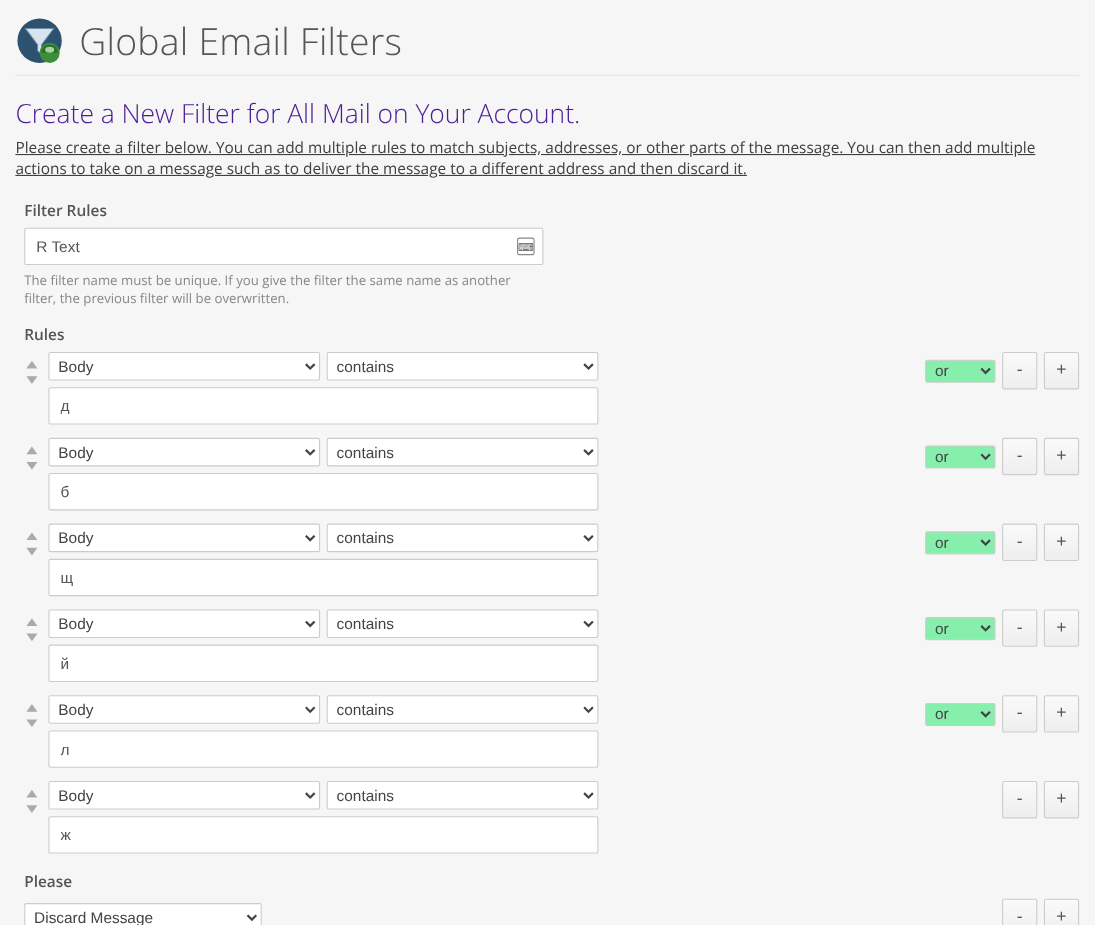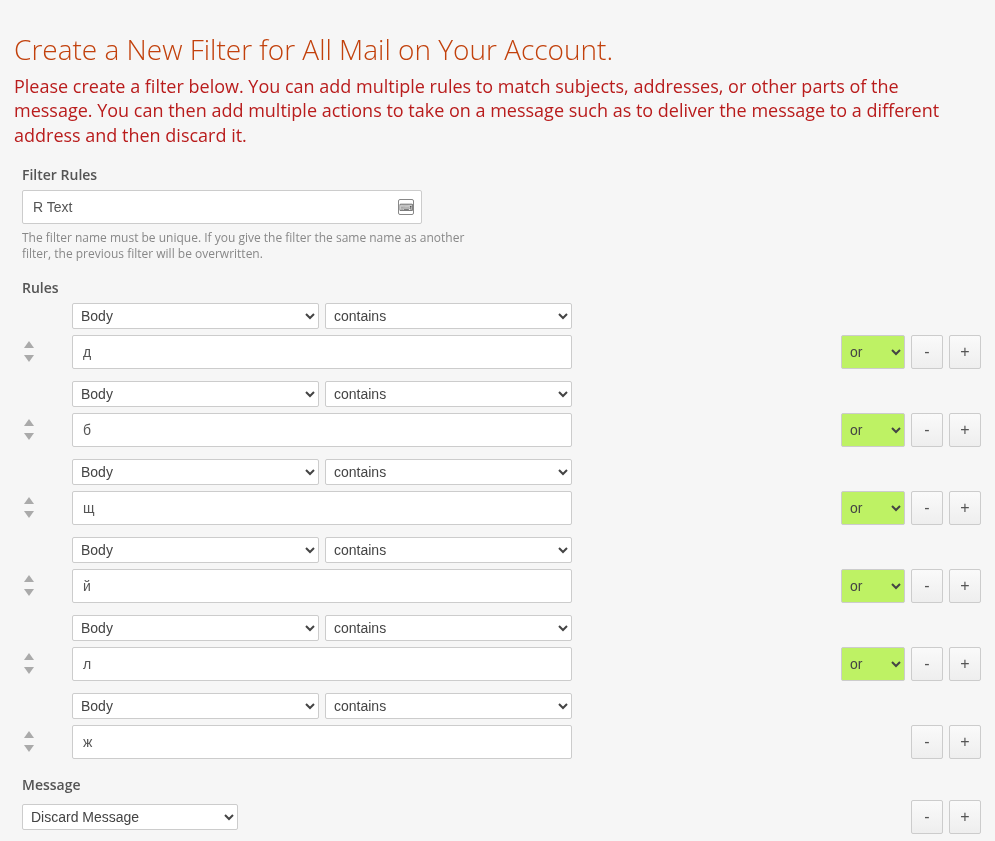--- a/index.html
+++ b/index.html
@@ -23,43 +23,44 @@
     margin-top: 2px;
   }
   .header-title {
     font-size: 34px;
     font-weight: 300;
     color: #555555;
     letter-spacing: .2px;
   }
   .header-icon svg { display: block; }
   h2.subtitle {
-    font-size: 28px;
+    font-size: 24px;
     font-weight: 300;
-    color: #c2410c;
+    color: #4c1d95;
     margin: 18px 0 6px 0;
   }
   .desc {
-    font-size: 18px;
-    color: #b91c1c;
+    font-size: 14px;
+    color: #404040;
     line-height: 1.35;
     margin: 0 0 18px 0;
     max-width: 960px;
+    text-decoration: underline;
   }
   .section-label {
     font-weight: 600;
     color: #555;
     font-size: 14px;
     margin: 16px 0 6px 0;
   }
   .filter-name-row {
     display: flex;
     align-items: flex-end;
     position: relative;
-    width: 400px;
+    width: 472px;
   }
   input[type="text"] {
     width: 100%;
     height: 34px;
     padding: 6px 34px 6px 10px;
     font-size: 14px;
     border: 1px solid #ccc;
     border-radius: 2px;
     color: #555;
     background: #fff;
@@ -83,23 +84,22 @@
     color: #888;
     margin-top: 6px;
     max-width: 460px;
     line-height: 1.35;
   }
   .rules-region {
     margin-top: 6px;
   }
   .rule-row {
     display: flex;
-    align-items: flex-end;
+    align-items: flex-start;
     margin-bottom: 12px;
-    gap: 28px;
   }
   .arrows-col {
     width: 18px;
     display: flex;
     flex-direction: column;
     justify-content: space-between;
     padding: 4px 0;
     margin-right: 4px;
   }
   .arrow-btn {
@@ -149,24 +149,24 @@
     background: #fff;
   }
   .rule-right {
     margin-left: auto;
     display: flex;
     align-items: center;
     gap: 6px;
   }
   .logic-select {
     width: 64px;
-    height: 34px;
-    border: 1px solid #ccc;
-    border-radius: 2px;
-    background: #bef264;
+    height: 21px;
+    border: 1px solid #ccc;
+    border-radius: 2px;
+    background: #86efac;
     font-size: 14px;
     color: #444;
     padding: 0 4px;
   }
   .sq-btn {
     width: 32px;
     height: 34px;
     border: 1px solid #ccc;
     background: linear-gradient(#fafafa, #eeeeee);
     border-radius: 2px;
@@ -187,20 +187,32 @@
   .actions-right {
     margin-left: auto;
     display: flex;
     gap: 6px;
   }
 </style>
 </head>
 <body>
 
 <div class="page">
+  <div class="header">
+    <span class="header-icon">
+      <svg width="44" height="44" viewBox="0 0 48 48">
+        <circle cx="24" cy="24" r="22" fill="#2d5270"></circle>
+        <polygon points="10,12 38,12 26,28 26,38 22,34 22,28" fill="#d8e3ed" stroke="#6b8da8" stroke-width="1"></polygon>
+        <circle cx="34" cy="36" r="10" fill="#3b8f3b"></circle>
+        <path d="M26,36 a8,8 0 0,1 16,0 z" fill="#2d6a2d"></path>
+        <ellipse cx="34" cy="33" rx="4.5" ry="3" fill="#a7d39b"></ellipse>
+      </svg>
+    </span>
+    <div class="header-title">Global Email Filters</div>
+  </div>
 
   <h2 class="subtitle">Create a New Filter for All Mail on Your Account.</h2>
   <p class="desc">Please create a filter below. You can add multiple rules to match subjects, addresses, or other parts of the message. You can then add multiple actions to take on a message such as to deliver the message to a different address and then discard it.</p>
 
   <div style="padding-left:8px;">
     <div class="section-label">Filter Rules</div>
     <div class="filter-name-row">
       <input type="text" value="R Text" style="">
       <span class="input-suffix-icon">⌨</span>
     </div>
@@ -316,21 +328,21 @@
               <select class="sel-part"><option>Body</option></select>
               <select class="sel-match"><option>contains</option></select>
             </div><input type="text" class="rule-value" value="ж" style=""></div>
           <div class="rule-right">
             <button class="sq-btn">-</button>
             <button class="sq-btn">+</button>
           </div>
         </div>
       </div>
 
-    <div class="section-label">Message</div>
+    <div class="section-label">Please</div>
     <div class="actions-row">
       <select class="sel-action">
         <option>Discard Message</option>
       </select>
       <div class="actions-right">
         <button class="sq-btn">-</button>
         <button class="sq-btn">+</button>
       </div>
     </div>
 

